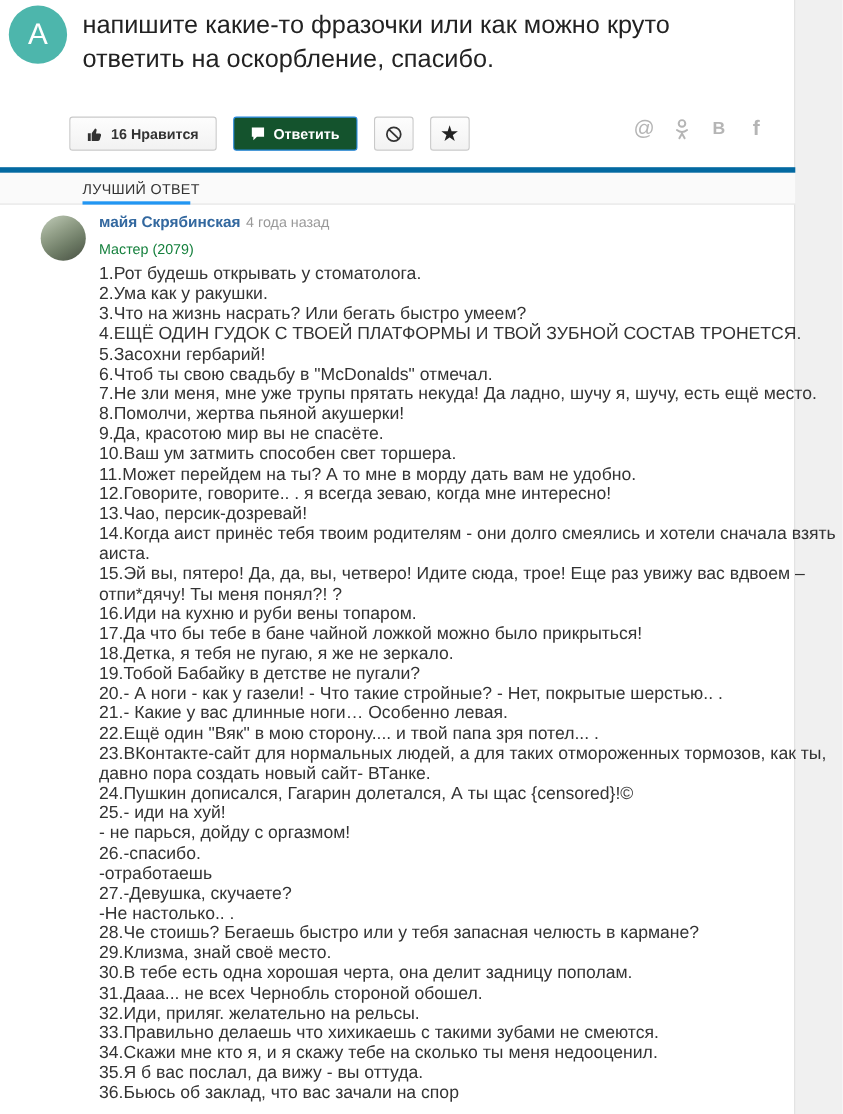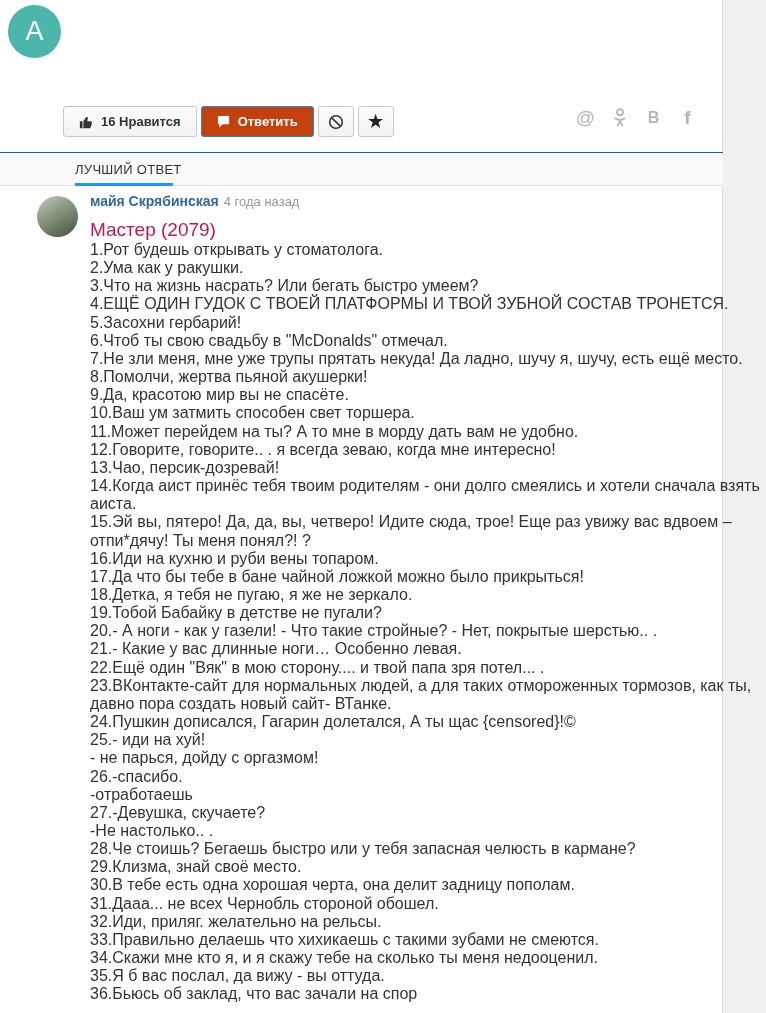--- a/index.html
+++ b/index.html
@@ -19,67 +19,69 @@
     display:flex;align-items:center;justify-content:center;
   }
   .q-title{
     position:absolute;left:75px;top:7px;width:640px;
     font-size:23px;line-height:31px;color:#222222;white-space:pre-line;
   }
   .q-byline{position:absolute;left:75px;top:71px;font-size:13px;color:#999999;white-space:nowrap;}
   .author-link{color:#33689f;font-weight:bold;text-decoration:none;cursor:pointer;}
   .q-byline .meta{margin-left:5px;}
   
-  .btn-row{position:absolute;left:63px;top:106px;display:flex;gap:4px;align-items:flex-start;}
+  .btn-row{position:absolute;left:63px;top:106px;display:flex;gap:15px;align-items:flex-start;}
   .btn{
     height:31px;padding:0 15px;box-sizing:border-box;border-radius:3px;cursor:pointer;
     display:inline-flex;align-items:center;gap:8px;
     background:linear-gradient(#fdfdfd,#f2f2f2);border:1px solid #c9c9c9;
     font-size:13px;font-weight:bold;color:#333333;white-space:nowrap;
   }
   .btn.square{width:36px;padding:0;justify-content:center;}
-  .btn.primary{background:#c2410c;border-color:#2386dd;color:#ffffff;}
+  .btn.primary{background:#14532d;border-color:#2386dd;color:#ffffff;}
   .btn svg{display:block;}
   .star-glyph{font-size:17px;line-height:1;color:#222222;}
   
   .share{position:absolute;left:576px;top:107px;display:flex;gap:15px;align-items:center;color:#b5b5b5;}
   .share .s-item{width:19px;height:22px;display:flex;align-items:center;justify-content:center;cursor:pointer;}
   .s-at{font-size:19px;}
   .s-vk{font-size:16px;font-weight:bold;}
   .s-fb{font-size:19px;font-weight:bold;}
   
   .ba-band{
     position:absolute;left:0;top:152px;width:723px;height:34px;box-sizing:border-box;
-    background:#fafafa;border-top:1px solid #0369a1;border-bottom:1px solid #e3e3e3;
+    background:#fafafa;border-top:5px solid #0369a1;border-bottom:1px solid #e3e3e3;
   }
   .ba-tab{
     position:absolute;left:75px;top:0;height:100%;display:flex;align-items:center;
     font-size:13px;color:#333333;letter-spacing:0.3px;cursor:pointer;
   }
   .ba-underline{position:absolute;left:75px;bottom:-1px;width:98px;height:3px;}
   
   .a-avatar{
     position:absolute;left:37px;top:196px;width:41px;height:41px;border-radius:50%;cursor:pointer;
     background:linear-gradient(150deg,#c2cdba 0%,#93a089 35%,#6d7b65 65%,#474f42 100%);
   }
   .a-byline{position:absolute;left:90px;top:193px;font-size:14px;white-space:nowrap;}
   .a-time{color:#999999;font-size:13px;margin-left:5px;font-weight:normal;}
-  .a-rank{position:absolute;left:90px;top:219px;font-size:19px;color:#be185d;}
+  .a-rank{position:absolute;left:90px;top:219px;font-size:13px;color:#15803d;}
   .a-text{
     position:absolute;left:90px;top:241px;
     font-size:16px;line-height:18.15px;color:#333333;white-space:pre;
   }
 </style>
 </head>
 <body>
 
 <div class="content">
 
   <div class="q-avatar" style="background: rgb(77, 182, 172);">А</div>
 
+  <div class="q-title">напишите какие-то фразочки или как можно круто
+ответить на оскорбление, спасибо.</div>
 
 
   <div class="btn-row">
     <div class="btn">
       <span>
         <svg width="14" height="14" viewBox="0 0 16 16" fill="#333333">
             <path d="M1 7h3v8H1zM5 15h6.6c.9 0 1.6-.6 1.8-1.4l1.3-4.3c.3-1.1-.5-2.1-1.6-2.1H9.4l.7-3.2C10.3 2.9 9.5 2 8.5 2L5 7z"></path>
           </svg>
       </span>
       <span>16 Нравится</span>

